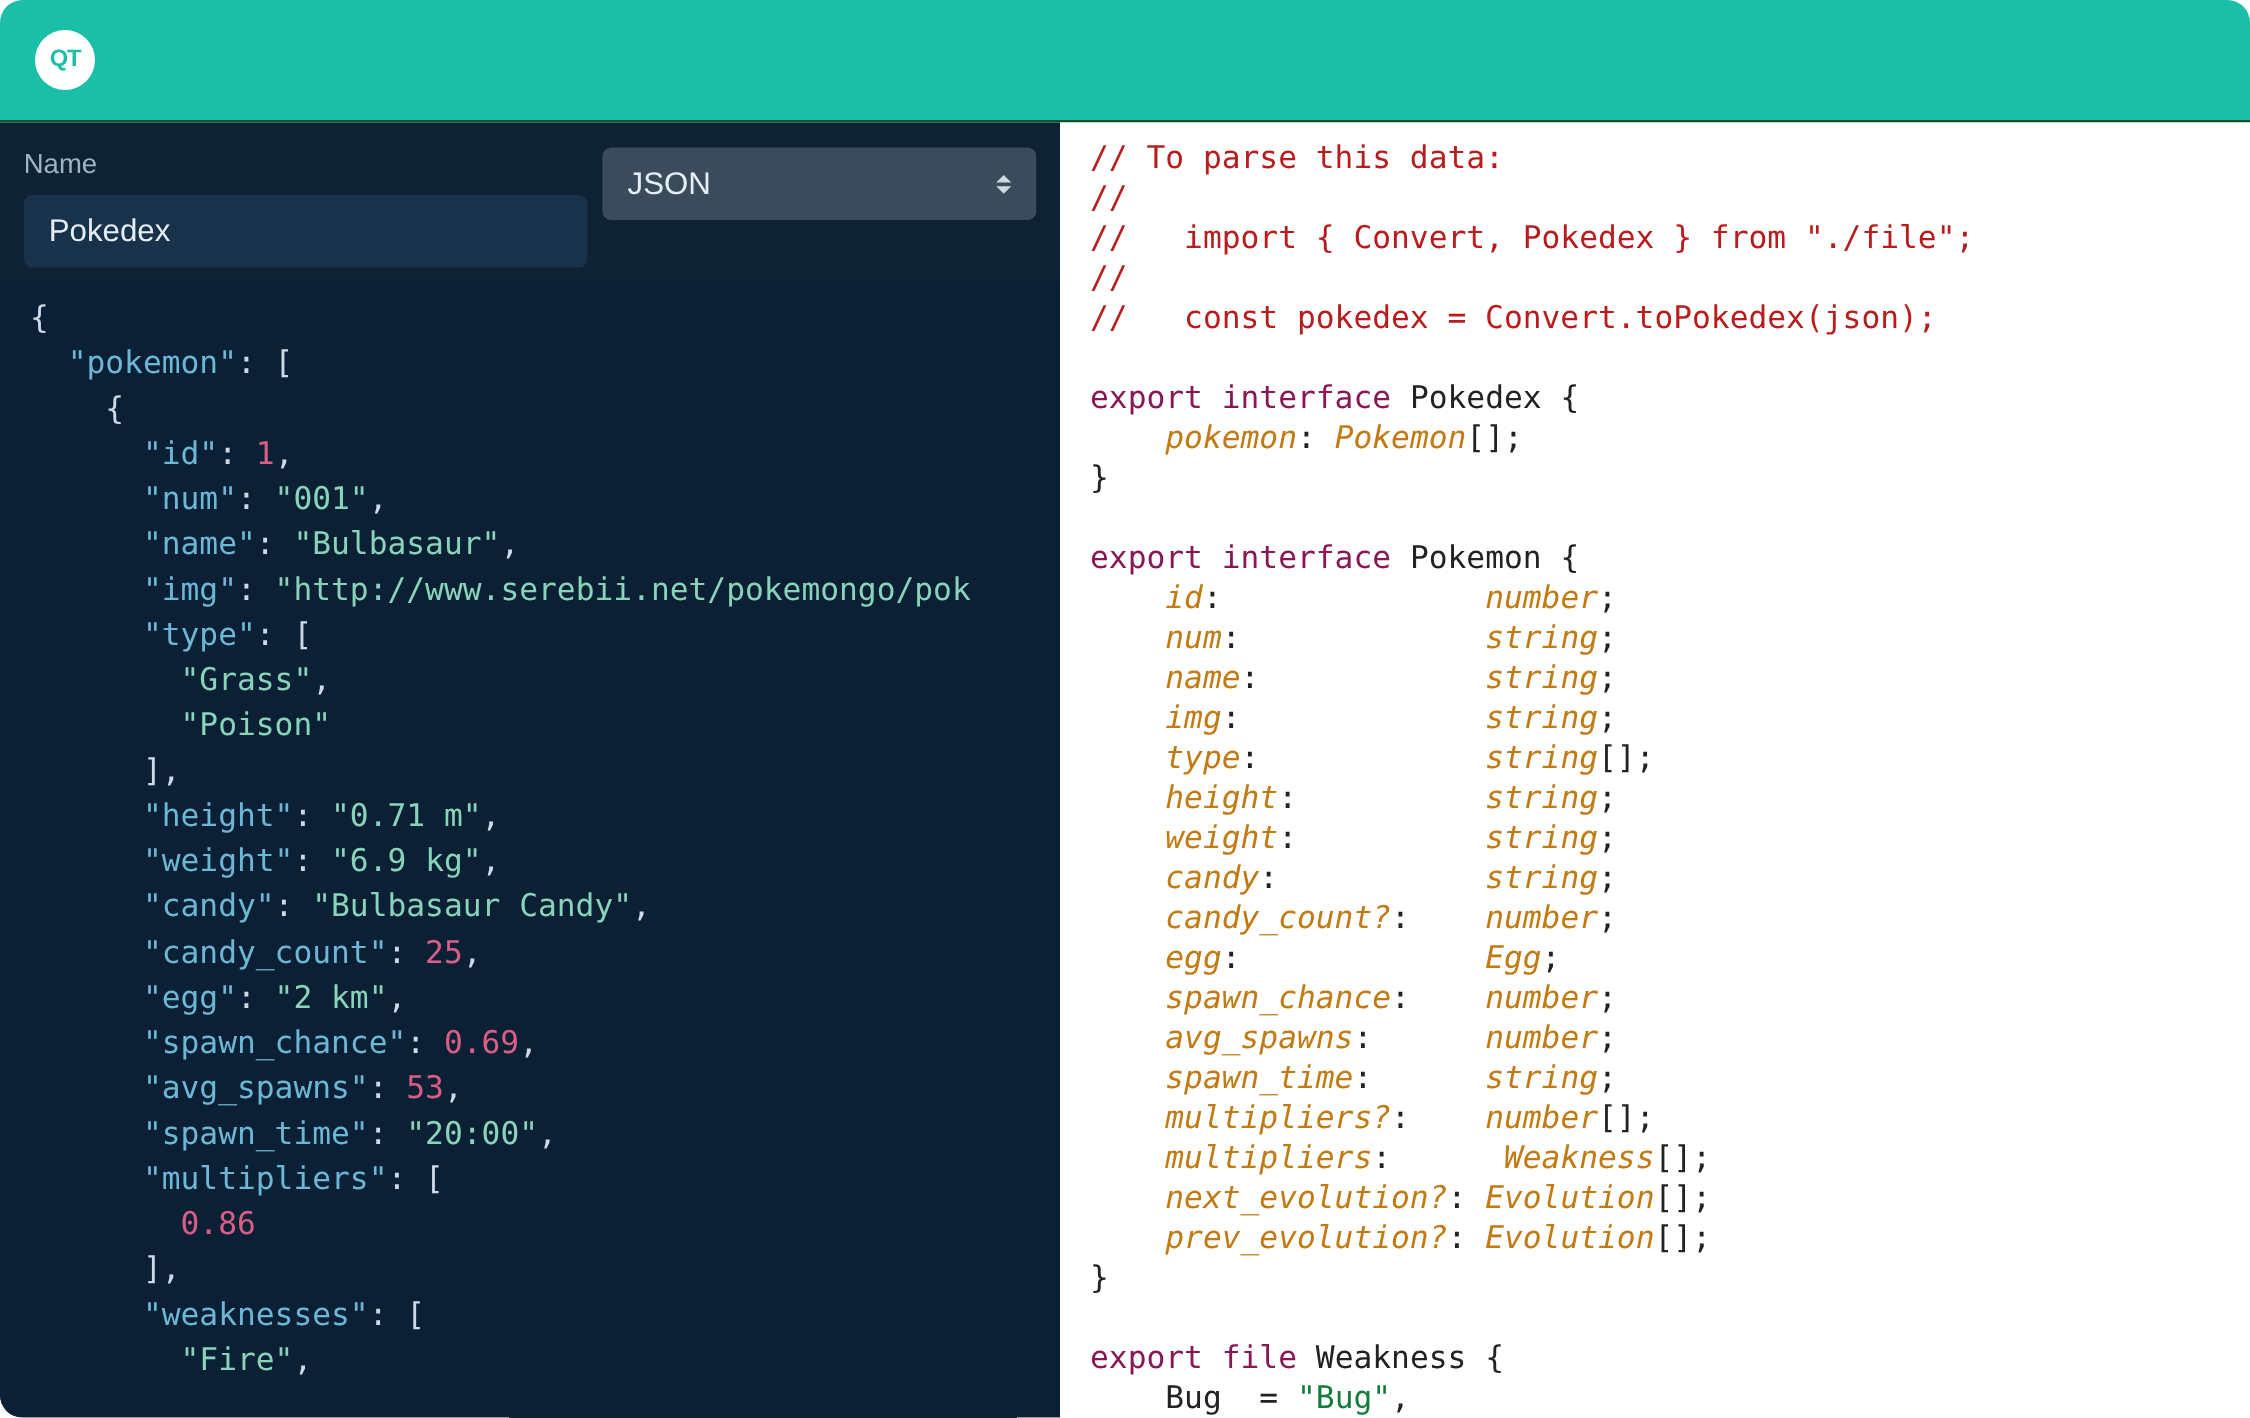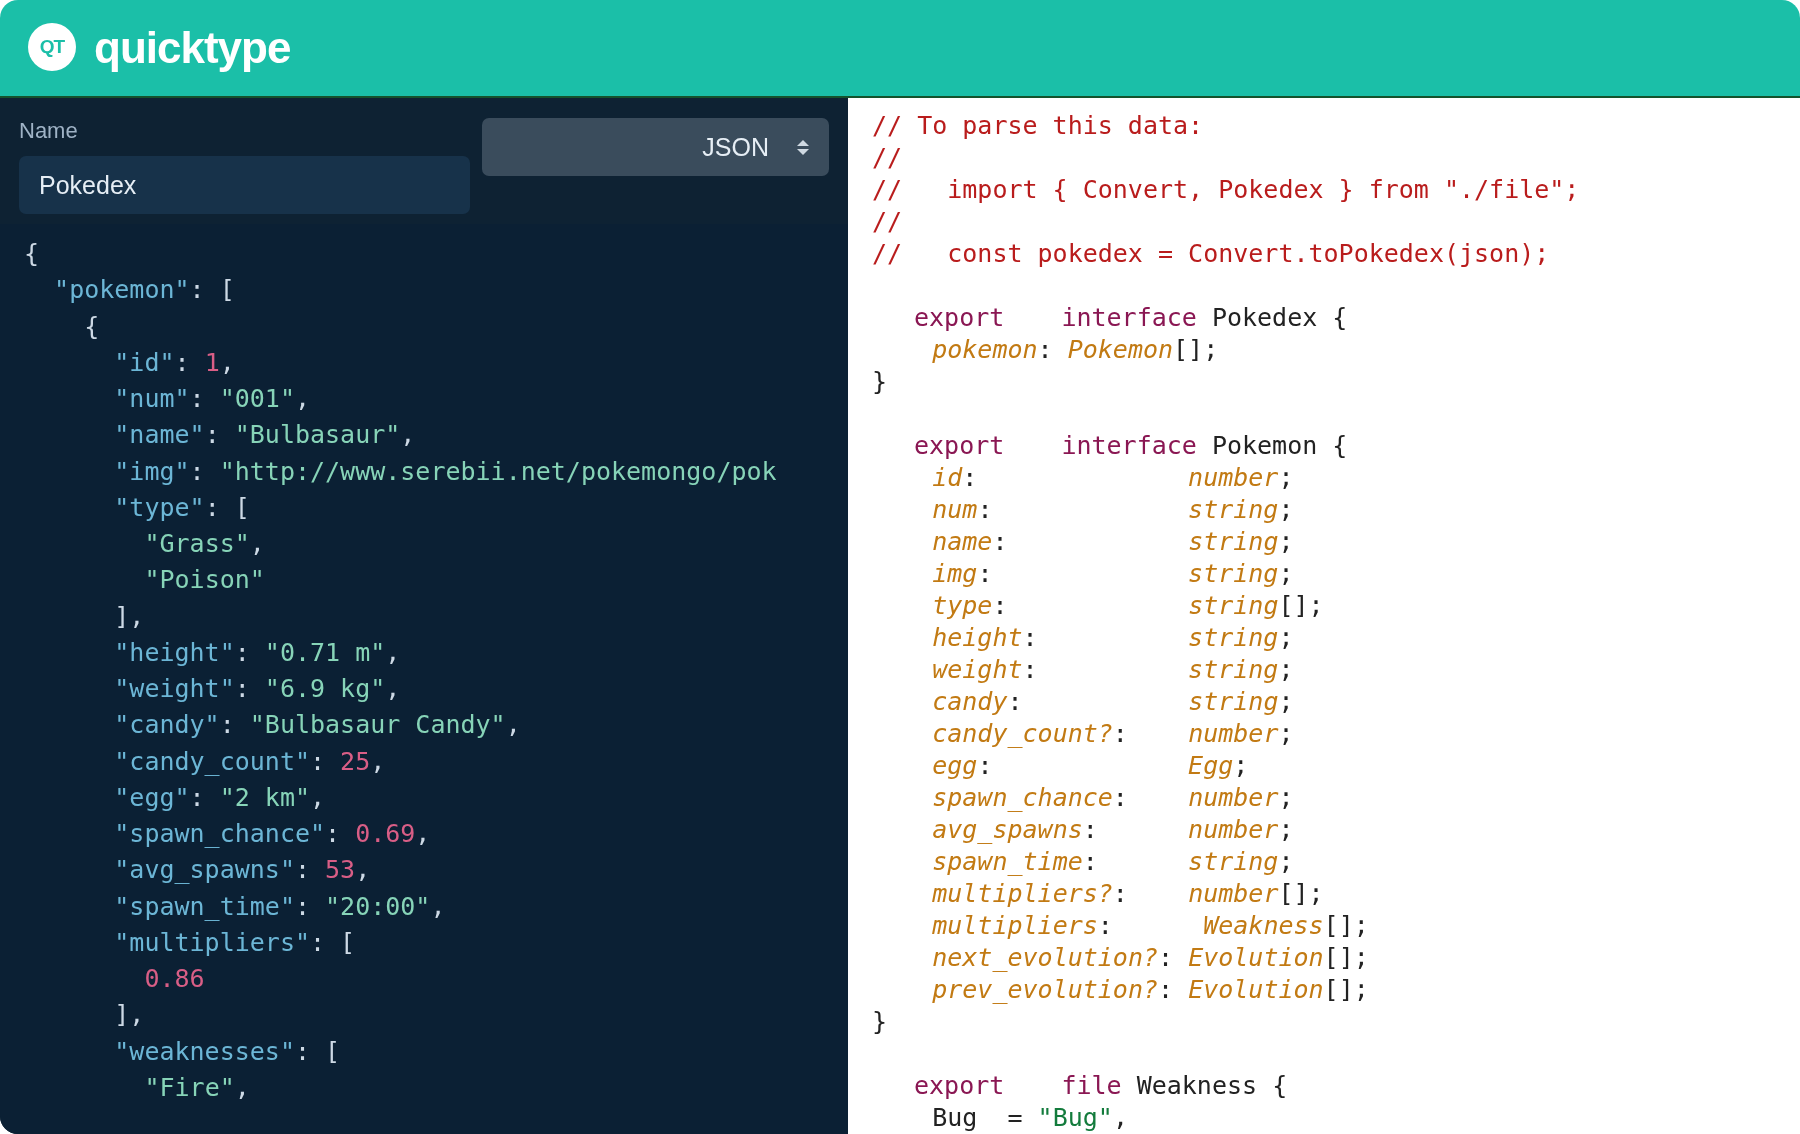--- a/index.html
+++ b/index.html
@@ -78,21 +78,21 @@
     .control-select {
       background: #3a4c5c;
       border: none;
       border-radius: 7px;
       height: 58px;
       color: #e6eef5;
       font-size: 25px;
       padding: 0 20px;
       display: flex;
       align-items: center;
-      justify-content: flex-end;
+      justify-content: space-between;
       cursor: pointer;
       gap: 28px;
     }
     .select-caret {
       display: flex;
       flex-direction: column;
       gap: 3px;
     }
     .caret-up, .caret-down {
       width: 0; height: 0;
@@ -124,34 +124,33 @@
       background: #ffffff;
       font-family: "Menlo", "Consolas", monospace;
       font-size: 25px;
       line-height: 1.28;
       padding: 12px 24px;
       white-space: pre;
       overflow: hidden;
       color: #222;
     }
     .ts-comment { color: #b91c1c; }
-    .ts-kw { color: #8a1753; margin-left: 42px; }
+    .ts-kw { color: #8a1753; }
     .ts-type { color: #222; }
     .ts-prop { color: #c27a13; font-style: italic; }
     .ts-ptype { color: #c27a13; font-style: italic; }
     .ts-punct { color: #222; }
     .ts-str { color: #137b3c; }
   </style>
 </head>
 <body>
 
 <div class="header">
   <div class="logo">
     <div class="logo-badge">QT</div>
-    <div class="logo-text">quicktype</div>
   </div>
 </div>
 
 <div class="main">
   <div class="left-panel">
     <div class="controls">
       <div class="control-group name">
         <label class="control-label">Name</label>
         <input class="control-input" value="Pokedex" style="">
       </div>

